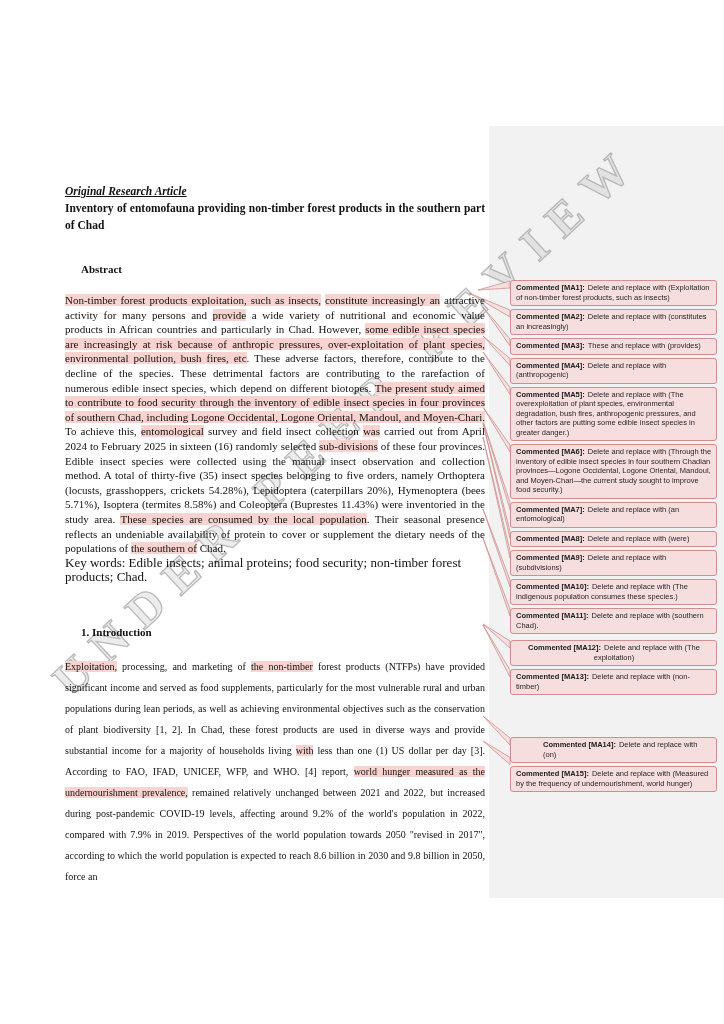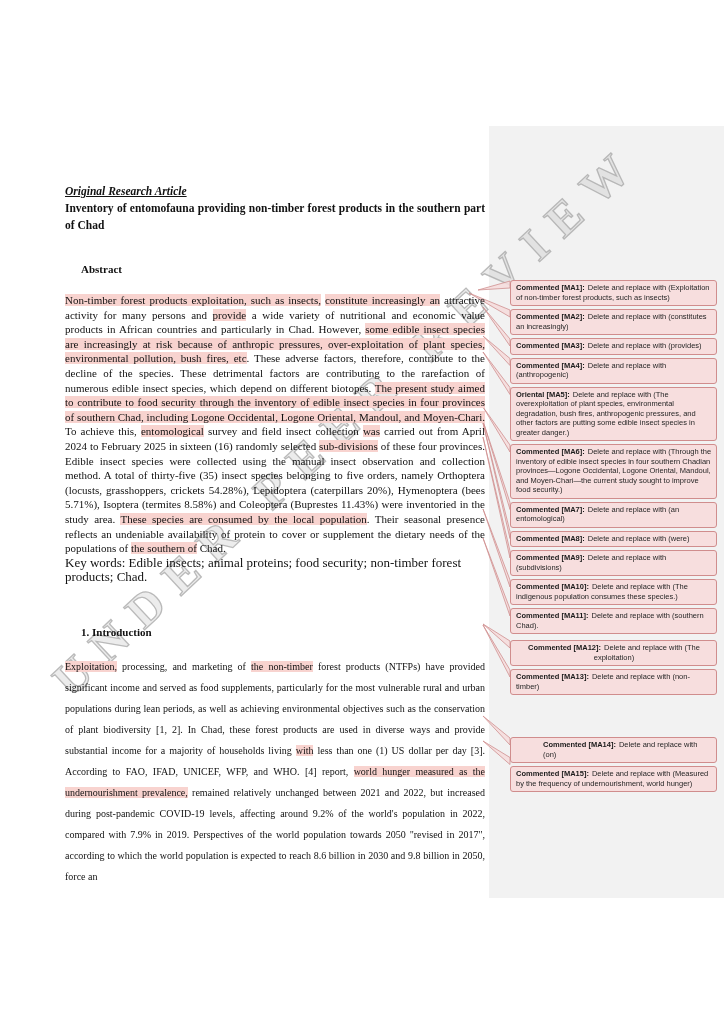--- a/index.html
+++ b/index.html
@@ -102,23 +102,23 @@
   <h2 class="sec-heading abstract-heading">Abstract</h2>
   <p class="abstract-body"><span class="hl">Non-timber forest products exploitation, such as insects,</span><span> </span><span class="hl">constitute increasingly an</span><span> attractive activity for many persons and </span><span class="hl">provide</span><span> a wide variety of nutritional and economic value products in African countries and particularly in Chad. However, </span><span class="hl">some edible insect species are increasingly at risk because of </span><span class="hl">anthropic</span><span class="hl"> pressures, over-exploitation of plant species, environmental pollution, bush fires, etc</span><span>. These adverse factors, therefore, contribute to the decline of the species. These detrimental factors are contributing to the rarefaction of numerous edible insect species, which depend on different biotopes. </span><span class="hl">The present study aimed to contribute to food security through the inventory of edible insect species in four provinces of southern Chad, including Logone Occidental, Logone Oriental, Mandoul, and Moyen-Chari.</span><span> To achieve this, </span><span class="hl">entomological</span><span> survey and field insect collection </span><span class="hl">was</span><span> carried out from April 2024 to February 2025 in sixteen (16) randomly selected </span><span class="hl">sub-divisions</span><span> of these four provinces. Edible insect species were collected using the manual insect observation and collection method. A total of thirty-five (35) insect species belonging to five orders, namely Orthoptera (locusts, grasshoppers, crickets 54.28%), Lepidoptera (caterpillars 20%), Hymenoptera (bees 5.71%), Isoptera (termites 8.58%) and Coleoptera (Buprestes 11.43%) were inventoried in the study area. </span><span class="hl">These species are consumed by the local population</span><span>. Their seasonal presence reflects an undeniable availability of protein to cover or supplement the dietary needs of the populations of </span><span class="hl">the southern of</span><span> Chad.</span></p>
   <p class="keywords">Key words: Edible insects; animal proteins; food security; non-timber forest products; Chad.</p>
   <h2 class="sec-heading intro-heading">1. Introduction</h2>
   <p class="intro-body"><span class="hl">Exploitation,</span><span> processing, and marketing of </span><span class="hl">the non-timber</span><span> forest products (NTFPs) have provided significant income and served as food supplements, particularly for the most vulnerable rural and urban populations during lean periods, as well as achieving environmental objectives such as the conservation of plant biodiversity [1, 2]. In Chad, these forest products are used in diverse ways and provide substantial income for a majority of households living </span><span class="hl">with</span><span> less than one (1) US dollar per day [3]. According to FAO, IFAD, UNICEF, WFP, and WHO. [4] report, </span><span class="hl">world hunger measured as the undernourishment prevalence,</span><span> remained relatively unchanged between 2021 and 2022, but increased during post-pandemic COVID-19 levels, affecting around 9.2% of the world's population in 2022, compared with 7.9% in 2019. Perspectives of the world population towards 2050 "revised in 2017", according to which the world population is expected to reach 8.6 billion in 2030 and 9.8 billion in 2050, force an</span></p>
 </main>
 
 <aside class="comments-col">
   <div class="comment-box"><span class="c-label">Commented [MA1]:</span><span class="c-text">Delete and replace with (Exploitation of non-timber forest products, such as insects)</span></div>
   <div class="comment-box"><span class="c-label">Commented [MA2]:</span><span class="c-text">Delete and replace with (constitutes an increasingly)</span></div>
-  <div class="comment-box"><span class="c-label">Commented [MA3]:</span><span class="c-text">Delete and replace with (provides)</span></div>
+  <div class="comment-box"><span class="c-label">Commented [MA3]:</span><span class="c-text">These and replace with (provides)</span></div>
   <div class="comment-box"><span class="c-label">Commented [MA4]:</span><span class="c-text">Delete and replace with (anthropogenic)</span></div>
-  <div class="comment-box"><span class="c-label">Oriental [MA5]:</span><span class="c-text">Delete and replace with (The overexploitation of plant species, environmental degradation, bush fires, anthropogenic pressures, and other factors are putting some edible insect species in greater danger.)</span></div>
+  <div class="comment-box"><span class="c-label">Commented [MA5]:</span><span class="c-text">Delete and replace with (The overexploitation of plant species, environmental degradation, bush fires, anthropogenic pressures, and other factors are putting some edible insect species in greater danger.)</span></div>
   <div class="comment-box"><span class="c-label">Commented [MA6]:</span><span class="c-text">Delete and replace with (Through the inventory of edible insect species in four southern Chadian provinces—Logone Occidental, Logone Oriental, Mandoul, and Moyen-Chari—the current study sought to improve food security.)</span></div>
   <div class="comment-box"><span class="c-label">Commented [MA7]:</span><span class="c-text">Delete and replace with (an entomological)</span></div>
   <div class="comment-box"><span class="c-label">Commented [MA8]:</span><span class="c-text">Delete and replace with (were)</span></div>
   <div class="comment-box"><span class="c-label">Commented [MA9]:</span><span class="c-text">Delete and replace with (subdivisions)</span></div>
   <div class="comment-box"><span class="c-label">Commented [MA10]:</span><span class="c-text">Delete and replace with (The indigenous population consumes these species.)</span></div>
   <div class="comment-box"><span class="c-label">Commented [MA11]:</span><span class="c-text">Delete and replace with (southern Chad).</span></div>
   <div class="comment-box" id="gap-ma12"><span class="c-label">Commented [MA12]:</span><span class="c-text">Delete and replace with (The exploitation)</span></div>
   <div class="comment-box"><span class="c-label">Commented [MA13]:</span><span class="c-text">Delete and replace with (non-timber)</span></div>
   <div class="comment-box" id="gap-ma14"><span class="c-label">Commented [MA14]:</span><span class="c-text">Delete and replace with (on)</span></div>
   <div class="comment-box"><span class="c-label">Commented [MA15]:</span><span class="c-text">Delete and replace with (Measured by the frequency of undernourishment, world hunger)</span></div>

